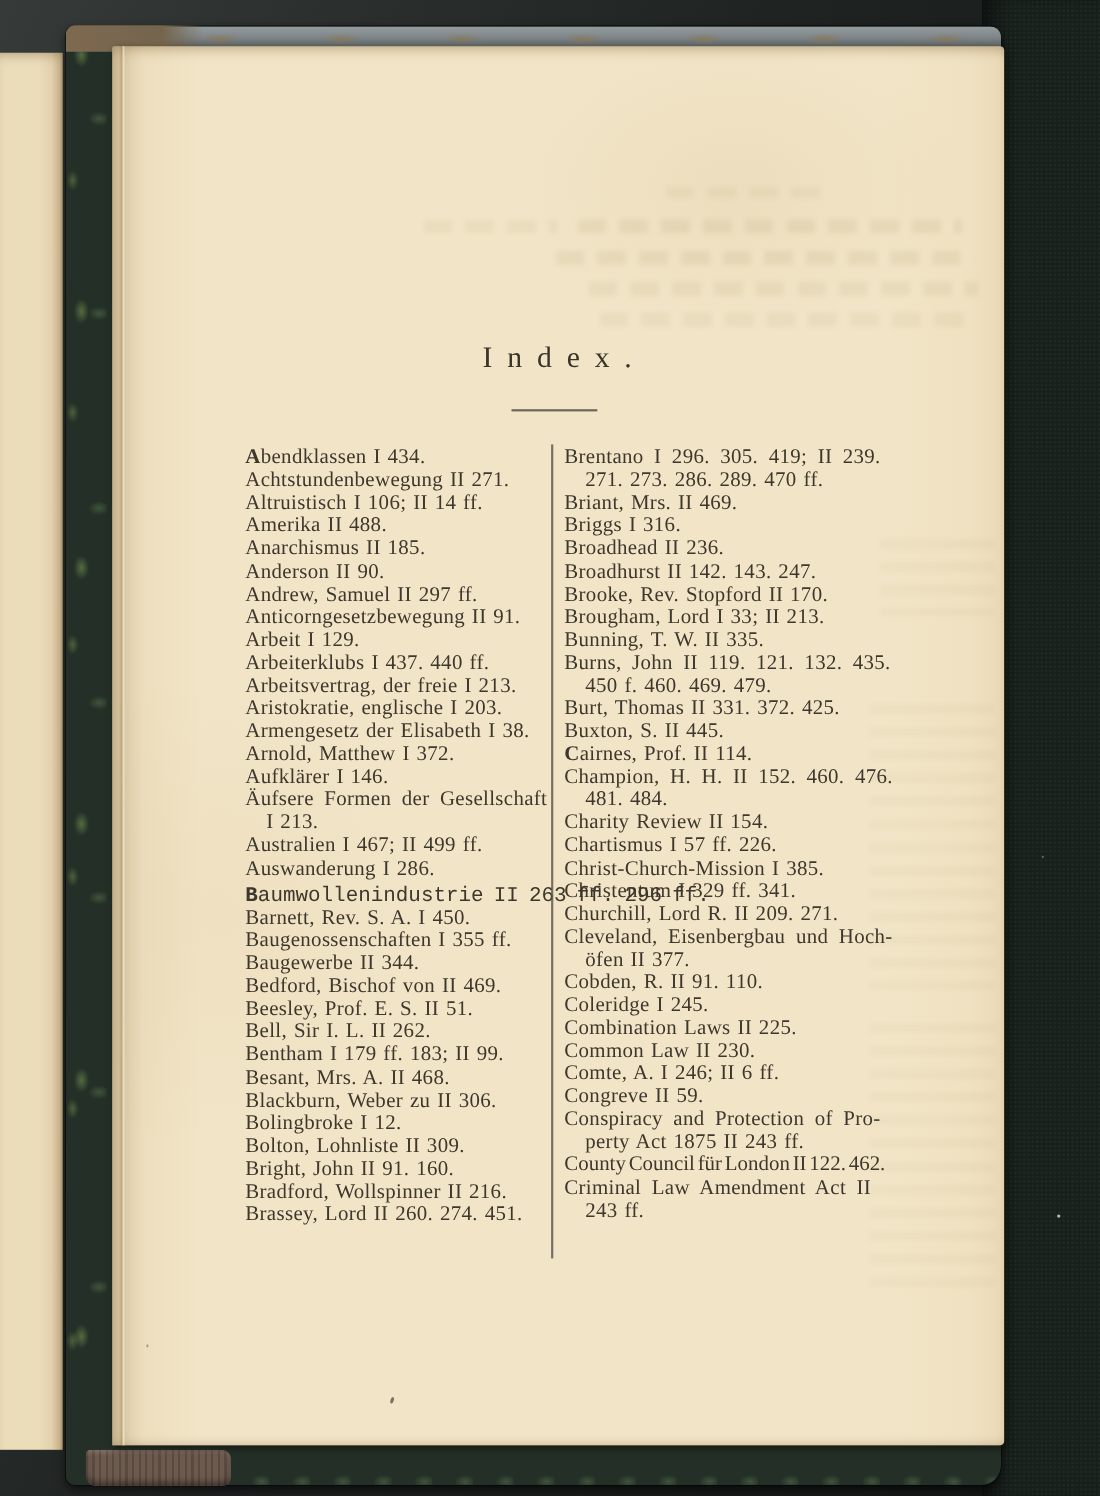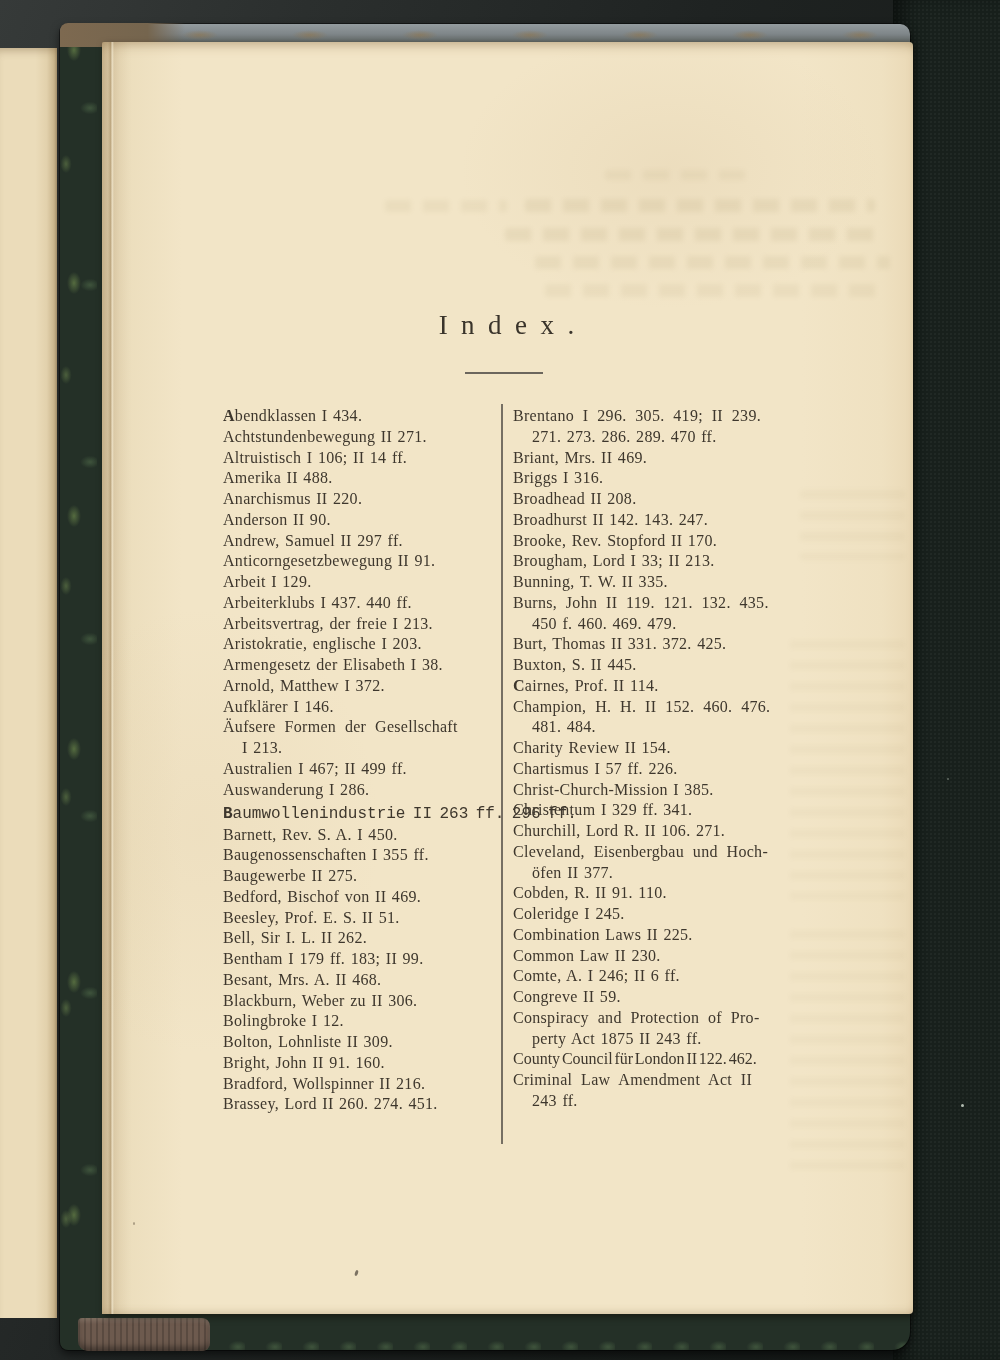--- a/index.html
+++ b/index.html
@@ -115,21 +115,21 @@
     display:inline-block; font-size:27px; letter-spacing:0.5em; margin-left:0.5em;
     color:#3a342b; font-weight:normal;
   }
   .title-rule{
     position:absolute; left:363px; top:330px; width:78px; height:2px;
     background:#55504a; opacity:.85;
   }
 
   .col{
     position:absolute; top:364px; color:#3e372d;
-    font-size:16px; letter-spacing:0.3px; word-spacing:1.2px;
+    font-size:19px; letter-spacing:0.3px; word-spacing:1.2px;
   }
   .col-left { left:121px; width:280px; }
   .col-right{ left:411px; width:296px; }
   .divider{
     position:absolute; left:399px; top:362px; width:2px; height:740px;
     background:#56514a; opacity:.8;
   }
   .line{ height:20.75px; line-height:20.75px; white-space:nowrap; }
   .line.ind{ padding-left:19px; }
   .line.wide{ word-spacing:4.5px; }
@@ -172,74 +172,74 @@
     <div class="title-wrap">
       <span class="title">Index.</span>
     </div>
     <div class="title-rule"></div>
 
     <div class="col col-left">
         <div class="line"><span class="bi">A</span>bendklassen I 434.</div>
         <div class="line">Achtstundenbewegung II 271.</div>
         <div class="line">Altruistisch I 106; II 14 ff.</div>
         <div class="line">Amerika II 488.</div>
-        <div class="line">Anarchismus II 220.</div>
+        <div class="line">Anarchismus II 185.</div>
         <div class="line">Anderson II 90.</div>
         <div class="line">Andrew, Samuel II 297 ff.</div>
         <div class="line">Anticorngesetzbewegung II 91.</div>
         <div class="line">Arbeit I 129.</div>
         <div class="line">Arbeiterklubs I 437. 440 ff.</div>
         <div class="line">Arbeitsvertrag, der freie I 213.</div>
         <div class="line">Aristokratie, englische I 203.</div>
         <div class="line">Armengesetz der Elisabeth I 38.</div>
         <div class="line">Arnold, Matthew I 372.</div>
         <div class="line">Aufklärer I 146.</div>
         <div class="line wide">Äufsere Formen der Gesellschaft</div>
         <div class="line ind">I 213.</div>
         <div class="line">Australien I 467; II 499 ff.</div>
         <div class="line">Auswanderung I 286.</div>
         <div class="line tight gap"><span class="bi">B</span>aumwollenindustrie II 263 ff. 296 ff.</div>
         <div class="line">Barnett, Rev. S. A. I 450.</div>
         <div class="line">Baugenossenschaften I 355 ff.</div>
-        <div class="line">Baugewerbe II 275.</div>
+        <div class="line">Baugewerbe II 344.</div>
         <div class="line">Bedford, Bischof von II 469.</div>
         <div class="line">Beesley, Prof. E. S. II 51.</div>
         <div class="line">Bell, Sir I. L. II 262.</div>
         <div class="line">Bentham I 179 ff. 183; II 99.</div>
         <div class="line">Besant, Mrs. A. II 468.</div>
         <div class="line">Blackburn, Weber zu II 306.</div>
         <div class="line">Bolingbroke I 12.</div>
         <div class="line">Bolton, Lohnliste II 309.</div>
         <div class="line">Bright, John II 91. 160.</div>
         <div class="line">Bradford, Wollspinner II 216.</div>
         <div class="line">Brassey, Lord II 260. 274. 451.</div>
       </div>
     <div class="divider"></div>
     <div class="col col-right">
         <div class="line wide">Brentano I 296. 305. 419; II 239.</div>
         <div class="line ind">271. 273. 286. 289. 470 ff.</div>
         <div class="line">Briant, Mrs. II 469.</div>
         <div class="line">Briggs I 316.</div>
-        <div class="line">Broadhead II 208.</div>
+        <div class="line">Broadhead II 236.</div>
         <div class="line">Broadhurst II 142. 143. 247.</div>
         <div class="line">Brooke, Rev. Stopford II 170.</div>
         <div class="line">Brougham, Lord I 33; II 213.</div>
         <div class="line">Bunning, T. W. II 335.</div>
         <div class="line wide">Burns, John II 119. 121. 132. 435.</div>
         <div class="line ind">450 f. 460. 469. 479.</div>
         <div class="line">Burt, Thomas II 331. 372. 425.</div>
         <div class="line">Buxton, S. II 445.</div>
         <div class="line"><span class="bi">C</span>airnes, Prof. II 114.</div>
         <div class="line wide">Champion, H. H. II 152. 460. 476.</div>
         <div class="line ind">481. 484.</div>
         <div class="line">Charity Review II 154.</div>
         <div class="line">Chartismus I 57 ff. 226.</div>
         <div class="line">Christ-Church-Mission I 385.</div>
         <div class="line">Christentum I 329 ff. 341.</div>
-        <div class="line">Churchill, Lord R. II 106. 271.</div>
+        <div class="line">Churchill, Lord R. II 209. 271.</div>
         <div class="line wide">Cleveland, Eisenbergbau und Hoch-</div>
         <div class="line ind">öfen II 377.</div>
         <div class="line">Cobden, R. II 91. 110.</div>
         <div class="line">Coleridge I 245.</div>
         <div class="line">Combination Laws II 225.</div>
         <div class="line">Common Law II 230.</div>
         <div class="line">Comte, A. I 246; II 6 ff.</div>
         <div class="line">Congreve II 59.</div>
         <div class="line wide">Conspiracy and Protection of Pro-</div>
         <div class="line ind">perty Act 1875 II 243 ff.</div>

